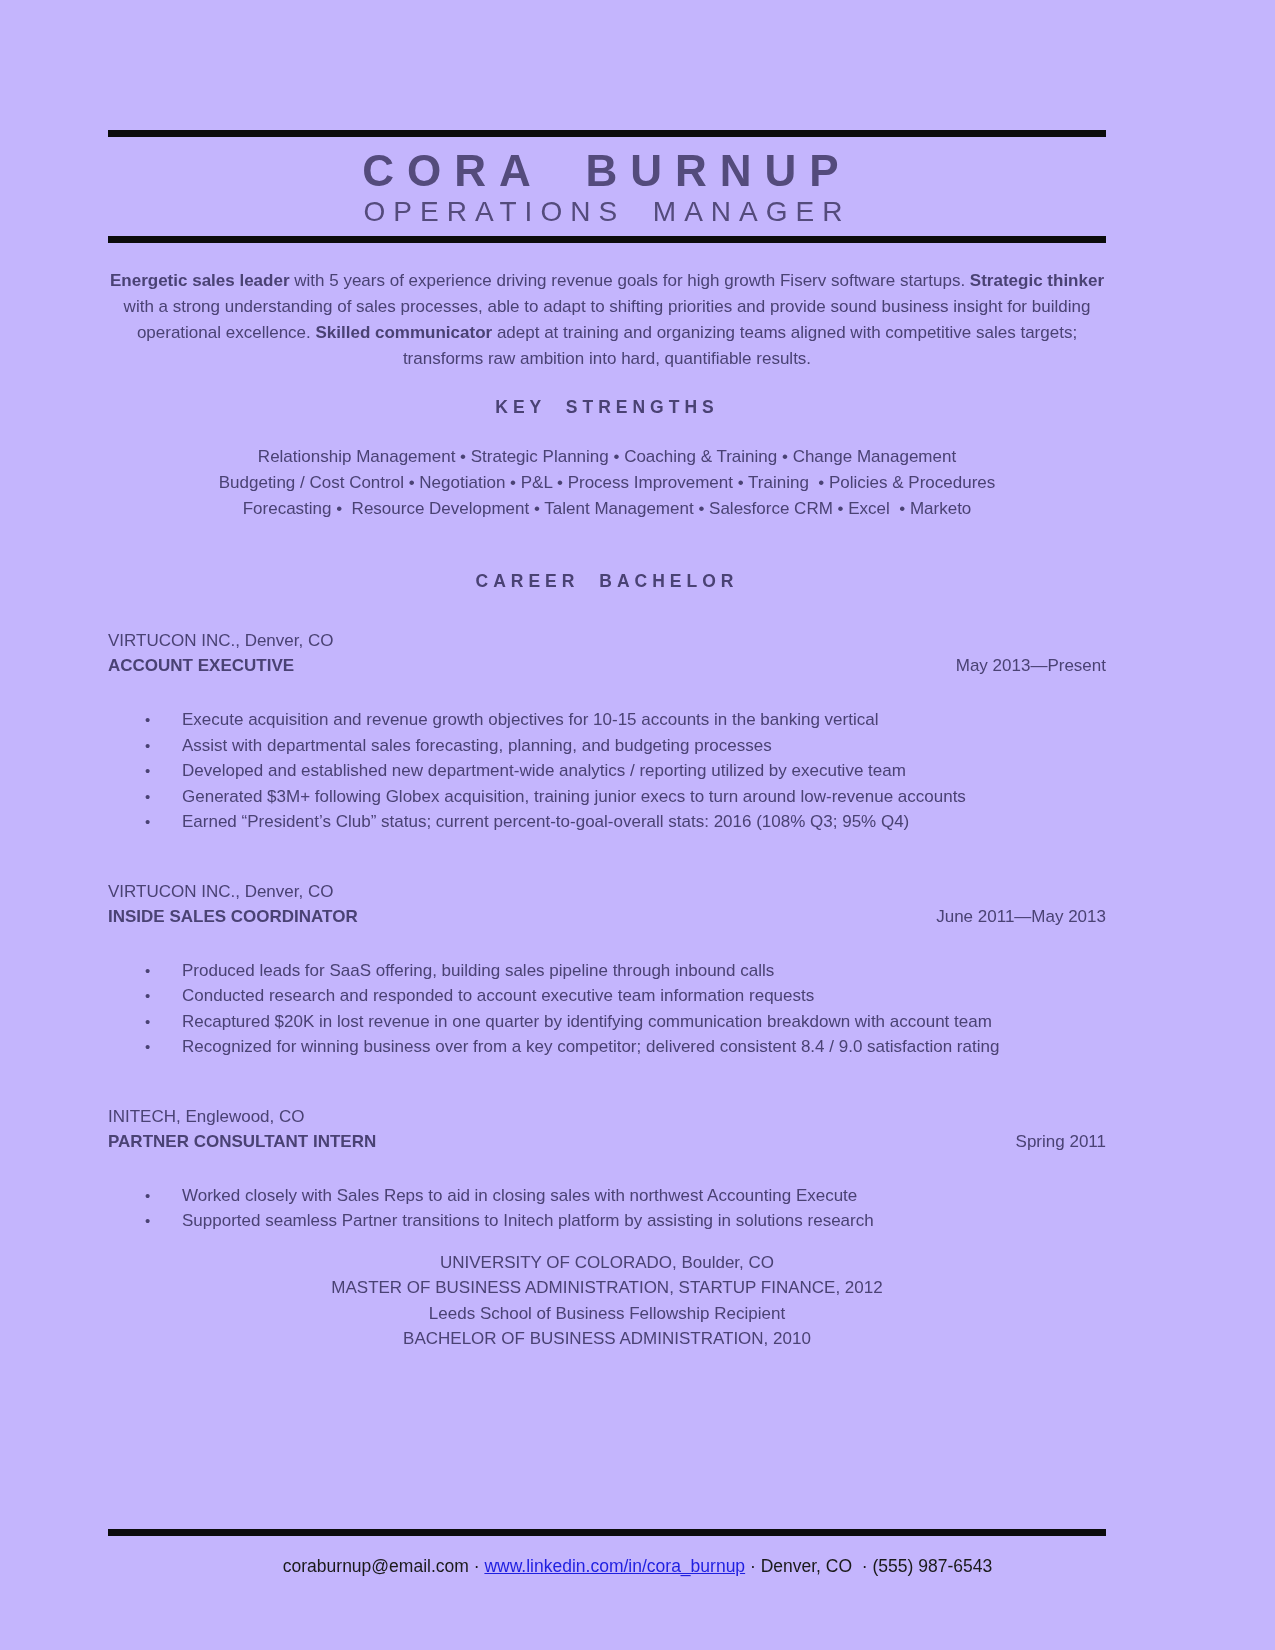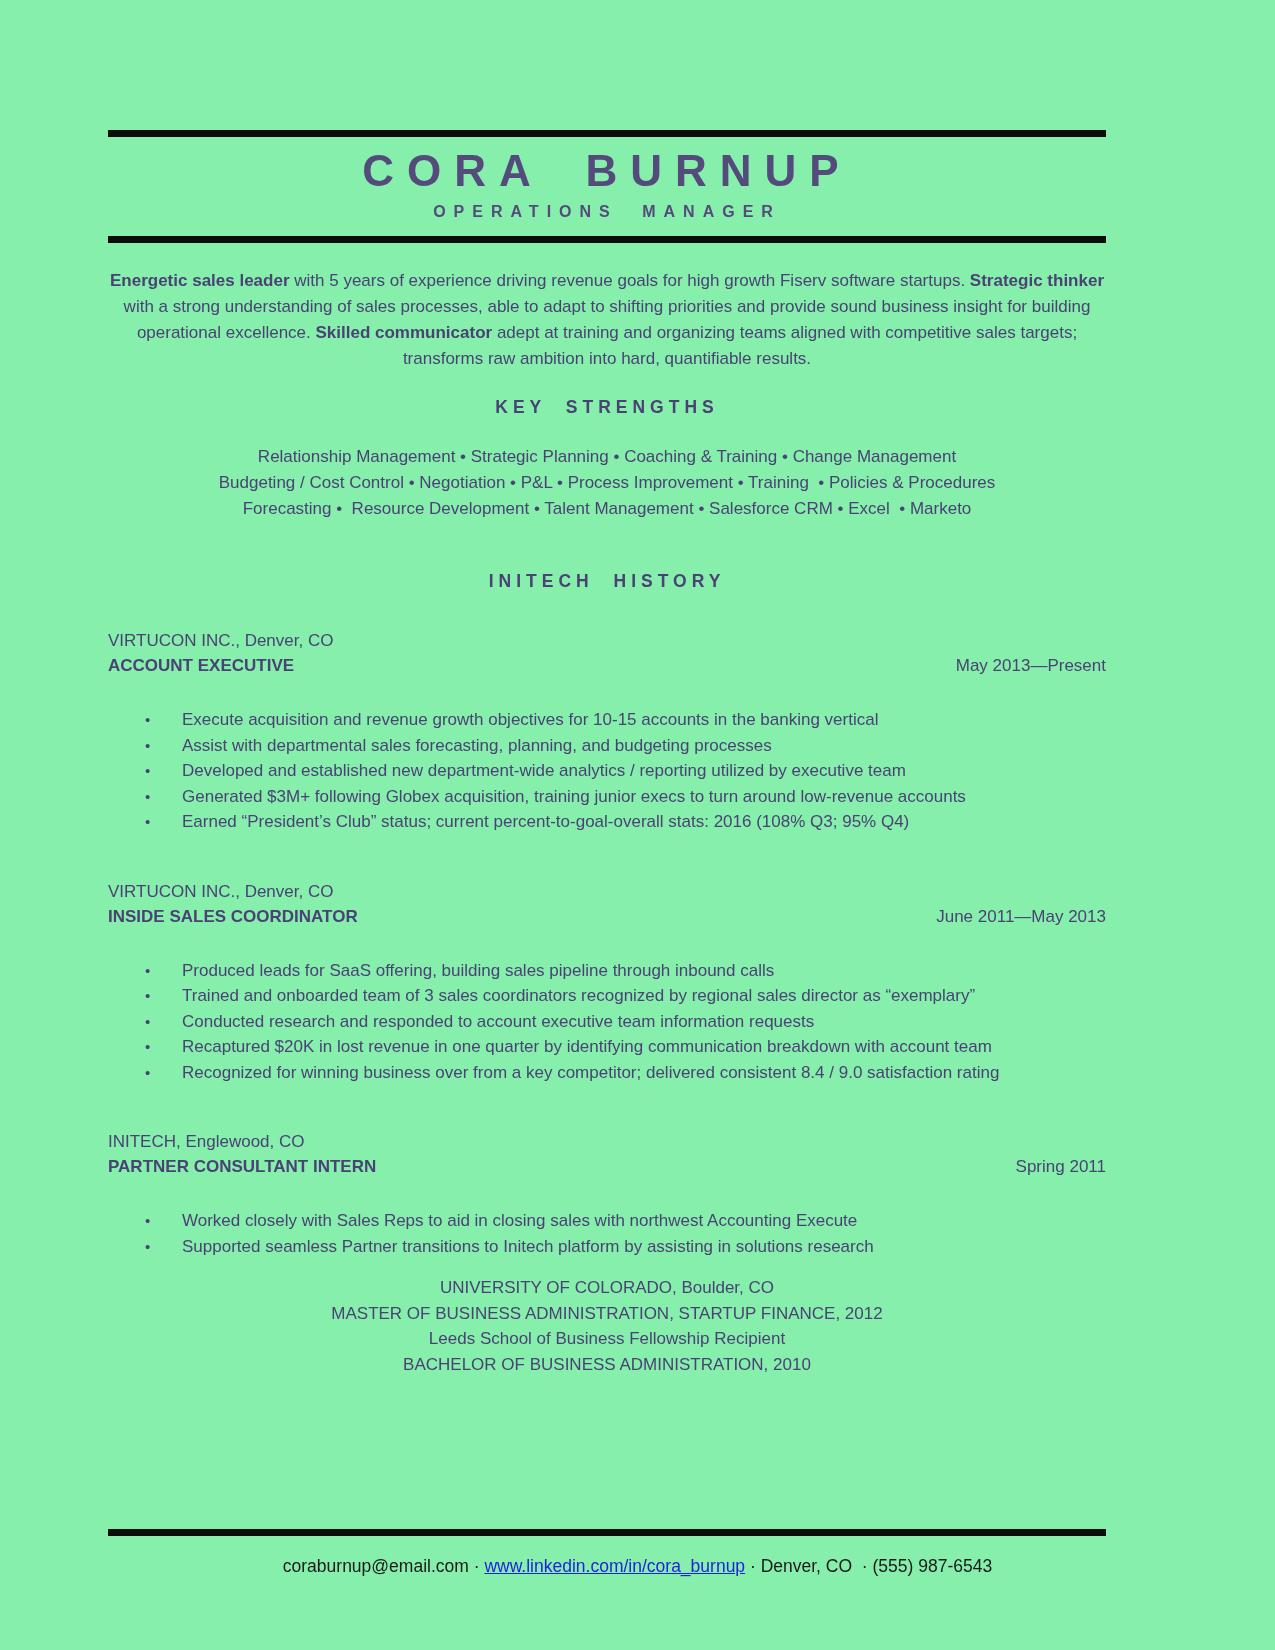--- a/index.html
+++ b/index.html
@@ -4,21 +4,21 @@
 <style>
   html, body {
     margin: 0;
     padding: 0;
     background: #ffffff;
   }
   .page {
     position: relative;
     width: 1275px;
     height: 1650px;
-    background: #86efac;
+    background: #c4b5fd;
     font-family: "Liberation Sans", sans-serif;
     color: #4a4274;
     overflow: hidden;
   }
   .content {
     margin-left: 108px;
     width: 998px;
   }
   .rule {
     height: 7px;
@@ -38,23 +38,23 @@
     font-size: 44px;
     line-height: 48px;
     font-weight: bold;
     letter-spacing: 13px;
     word-spacing: 18px;
     color: #544b7c;
   }
   .resume-title {
     margin: 2px 0 4px 0;
     text-align: center;
-    font-size: 16px;
+    font-size: 28px;
     line-height: 30px;
-    font-weight: bold;
+    font-weight: normal;
     letter-spacing: 8px;
     word-spacing: 12px;
     color: #544b7c;
   }
   .summary {
     margin: 25px 0 0 0;
     text-align: center;
     font-size: 17px;
     line-height: 26px;
     white-space: pre-wrap;
@@ -148,21 +148,21 @@
 
     <p class="summary"><b>Energetic sales leader</b><span> with 5 years of experience driving revenue goals for high growth Fiserv software startups. </span><b>Strategic thinker</b><span> with a strong understanding of sales processes, able to adapt to shifting priorities and provide sound business insight for building operational excellence. </span><b>Skilled communicator</b><span> adept at training and organizing teams aligned with competitive sales targets; transforms raw ambition into hard, quantifiable results.</span></p>
 
     <h3 class="section-heading heading-strengths">KEY STRENGTHS</h3>
     <div class="strengths">
       <div class="strength-line">Relationship Management • Strategic Planning • Coaching &amp; Training • Change Management</div>
       <div class="strength-line">Budgeting / Cost Control • Negotiation • P&amp;L • Process Improvement • Training  • Policies &amp; Procedures</div>
       <div class="strength-line">Forecasting •  Resource Development • Talent Management • Salesforce CRM • Excel  • Marketo</div>
     </div>
 
-    <h3 class="section-heading heading-career">INITECH HISTORY</h3>
+    <h3 class="section-heading heading-career">CAREER BACHELOR</h3>
 
     <section class="job">
       <div class="job-company">VIRTUCON INC., Denver, CO</div>
       <div class="job-title-row">
         <span class="job-title">ACCOUNT EXECUTIVE</span>
         <span class="job-dates">May 2013—Present</span>
       </div>
       <ul class="bullets">
         <li>Execute acquisition and revenue growth objectives for 10-15 accounts in the banking vertical</li>
         <li>Assist with departmental sales forecasting, planning, and budgeting processes</li>
@@ -173,21 +173,20 @@
     </section>
 
     <section class="job" style="margin-top:44px;">
       <div class="job-company">VIRTUCON INC., Denver, CO</div>
       <div class="job-title-row">
         <span class="job-title">INSIDE SALES COORDINATOR</span>
         <span class="job-dates">June 2011—May 2013</span>
       </div>
       <ul class="bullets">
         <li>Produced leads for SaaS offering, building sales pipeline through inbound calls</li>
-        <li>Trained and onboarded team of 3 sales coordinators recognized by regional sales director as “exemplary”</li>
         <li>Conducted research and responded to account executive team information requests</li>
         <li>Recaptured $20K in lost revenue in one quarter by identifying communication breakdown with account team</li>
         <li>Recognized for winning business over from a key competitor; delivered consistent 8.4 / 9.0 satisfaction rating</li>
       </ul>
     </section>
 
     <section class="job" style="margin-top:44px;">
       <div class="job-company">INITECH, Englewood, CO</div>
       <div class="job-title-row">
         <span class="job-title">PARTNER CONSULTANT INTERN</span>

